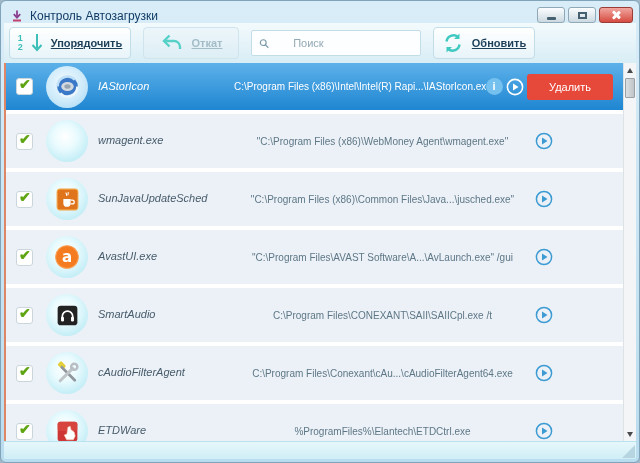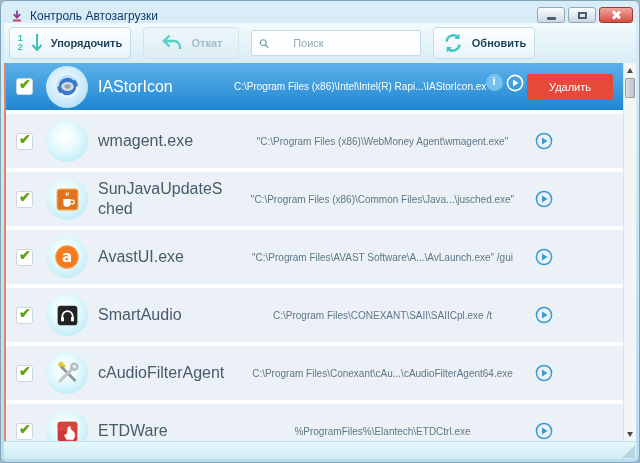--- a/index.html
+++ b/index.html
@@ -26,46 +26,46 @@
   .g-close::before{transform:rotate(45deg);} .g-close::after{transform:rotate(-45deg);}
 
   
   .toolbar{height:40px;flex:0 0 40px;background:linear-gradient(#f3fafc,#d8edf5);
     display:flex;align-items:center;padding:0 5px;gap:12px;}
   .tb{height:32px;border:1px solid #c2dde8;border-radius:4px;
     background:linear-gradient(#ffffff,#e7f4f9);display:flex;align-items:center;
     justify-content:center;gap:8px;font-family:inherit;padding:0 6px;}
   .tb.sort{width:122px;} .tb.undo{width:96px;background:linear-gradient(#edf6fa,#ddeef5);border-color:#cfe4ed;align-items:center;}
   .tb.refresh{width:102px;}
-  .tb-label{font-size:11px;font-weight:bold;color:#1d3e57;}
+  .tb-label{font-size:11px;font-weight:bold;color:#1d3e57;text-decoration:underline;}
   .tb.undo .tb-label{color:#a3bcc8;}
   .sortnum{display:flex;flex-direction:column;font-size:9px;line-height:9px;color:#3bbfb8;font-weight:bold;}
   .search{width:170px;height:26px;background:#fdfeff;border:1px solid #c2dde8;border-radius:2px;
     display:flex;align-items:center;padding:0 7px;gap:22px;}
   .search input{border:none;outline:none;background:transparent;font-size:11px;color:#3c5565;width:100%;font-family:inherit;}
   .search input::placeholder{color:#93a9b4;}
 
   
   .list{flex:1 1 auto;background:#fff;position:relative;overflow:hidden;}
   .leftstrip{position:absolute;left:0;top:0;bottom:0;width:2px;background:#dd8767;z-index:6;}
   .rows{margin-right:13px;}
   .row{height:54px;margin-bottom:4px;background:#ebf1f6;display:flex;align-items:center;
     padding:0 10px 0 12px;}
   .row.selected{height:47px;background:linear-gradient(#5db1e9,#1f86d2);}
   .cb{width:17px;height:17px;flex:0 0 17px;background:#fff;border:1px solid #cbd6dc;border-radius:3px;position:relative;}
   .cb::after{content:"\2714";color:#5fa412;font-size:14px;font-weight:bold;position:absolute;left:2px;top:-3px;}
   .halo{flex:0 0 42px;width:42px;height:42px;margin:0 10px 0 13px;border-radius:50%;
     background:radial-gradient(circle at 45% 40%,#ffffff 0%,#eafbfe 35%,#c2edf6 75%,#a9e4f0 100%);
     display:flex;align-items:center;justify-content:center;}
   .row.selected .halo{background:radial-gradient(circle at 45% 40%,#f4fbff 0%,#cdeafa 55%,#9ed3f2 100%);}
-  .name{flex:0 0 132px;font-size:16px;color:#475b6b;word-break:break-all;line-height:1.25;}
+  .name{flex:0 0 132px;font-size:11px;color:#475b6b;word-break:break-all;line-height:1.25;font-style:italic;}
   .row.selected .name{color:#fff;}
   .path{flex:1;text-align:center;font-size:10px;color:#5e7787;padding:0 4px;white-space:nowrap;overflow:hidden;}
   .row.selected .path{color:#fff;}
-  .actions{display:flex;gap:3px;}
+  .actions{display:flex;align-items:center;gap:3px;}
   .row:not(.selected) .actions{margin-right:60px;}
   .info{width:17px;height:17px;border-radius:50%;background:#74c0ef;position:relative;}
   .info::after{content:"i";color:#fff;font-size:11px;font-weight:bold;position:absolute;left:6.5px;top:1.5px;}
   .play{width:18px;height:18px;display:inline-flex;}
   .del{height:26px;width:86px;background:#e6483a;border:none;border-radius:3px;color:#fff;
     font-size:11px;font-family:inherit;}
 
   
   .scrollbar{position:absolute;top:0;right:0;bottom:0;width:13px;background:#f3f5f6;border-left:1px solid #dde2e5;z-index:5;}
   .sb-btn{position:absolute;left:0;right:0;height:12px;display:flex;align-items:center;justify-content:center;}

